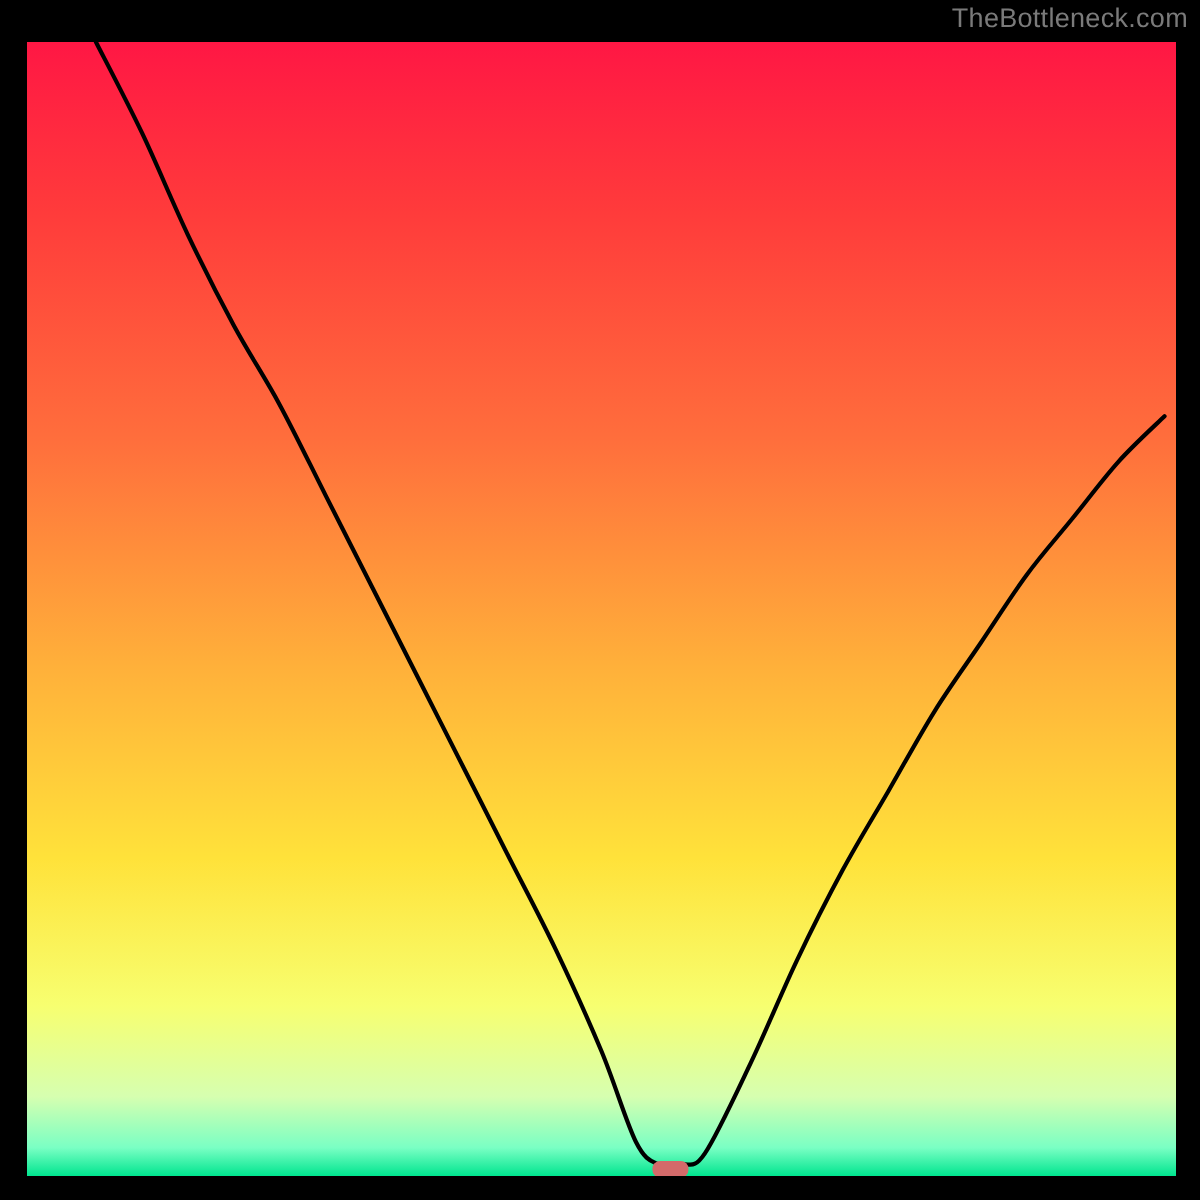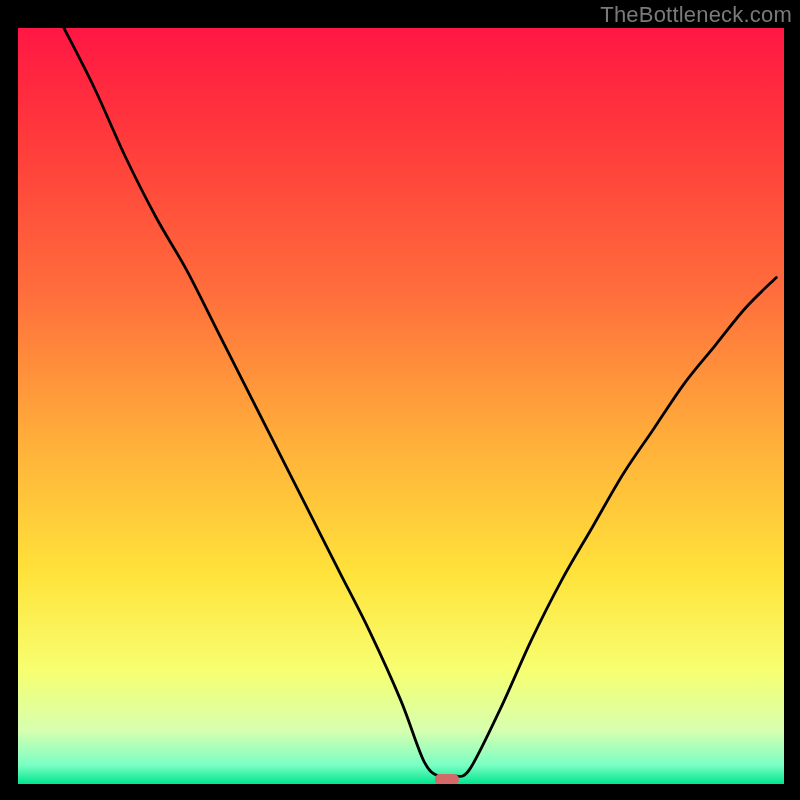--- a/index.html
+++ b/index.html
@@ -15,21 +15,21 @@
     position: relative;
     width: 800px;
     height: 800px;
     background: #000;
   }
   .watermark {
     position: absolute;
     top: 2px;
     right: 8px;
     color: #7a7a7a;
-    font-size: 22px;
+    font-size: 18px;
     font-weight: 400;
     letter-spacing: 0.2px;
     z-index: 5;
   }
   .plot {
     position: absolute;
     left: 18px;
     top: 28px;
     width: 766px;
     height: 756px;

